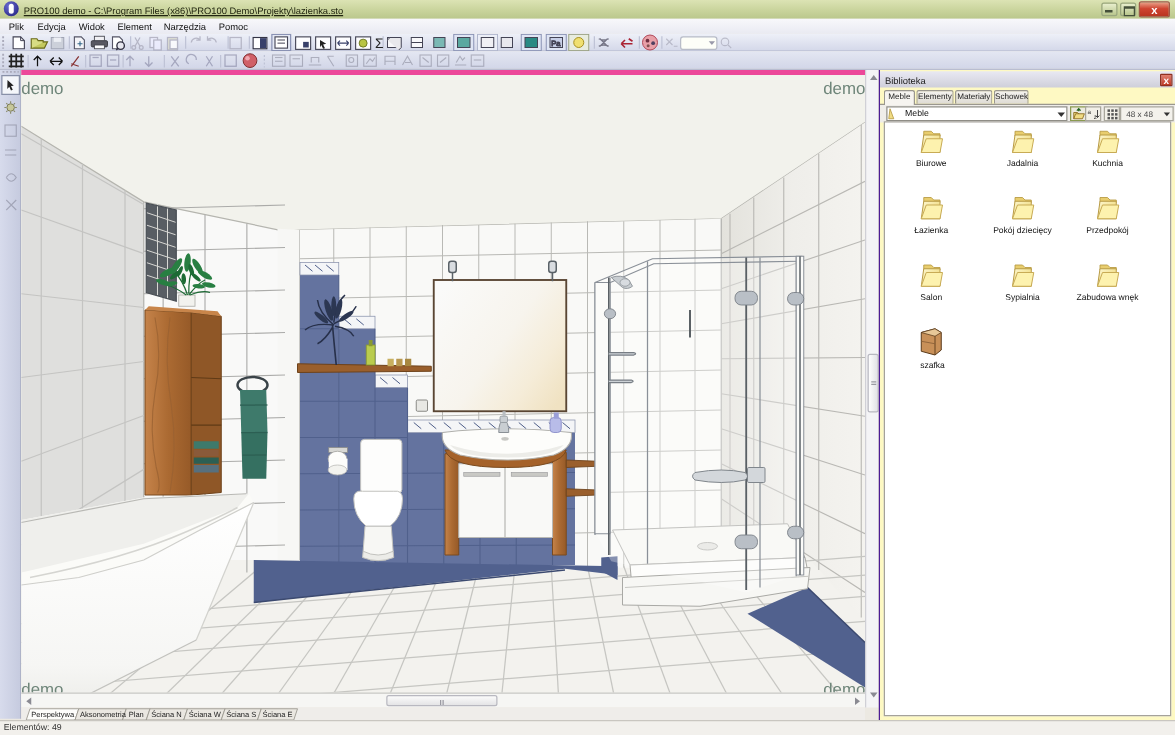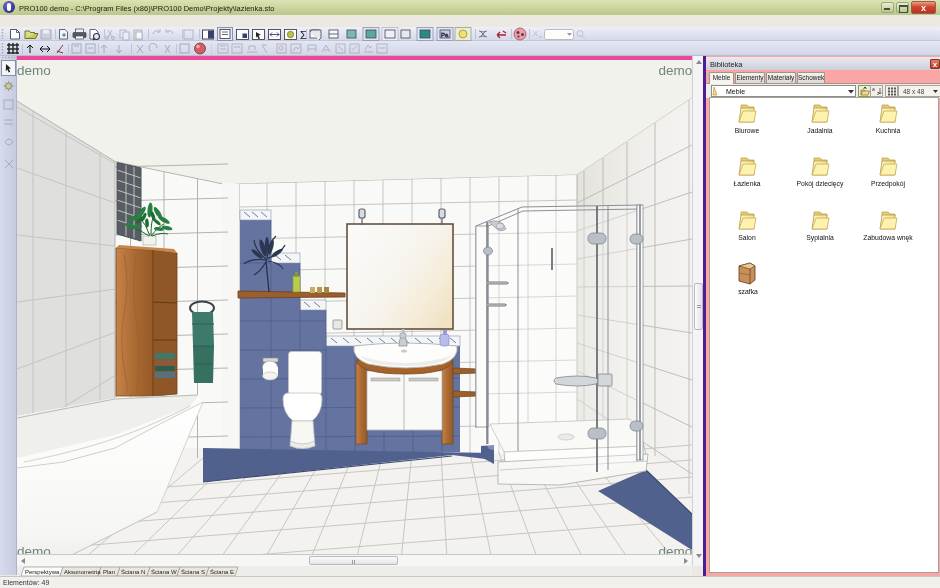--- a/index.html
+++ b/index.html
@@ -1,21 +1,21 @@
 <!DOCTYPE html>
 <html><head>
 <meta charset="utf-8">
 <style>
 * { margin:0; padding:0; box-sizing:border-box; }
 html,body { width:940px; height:588px; overflow:hidden; font-family:"Liberation Sans", sans-serif; }
 #win { position:relative; width:940px; height:588px; background:#ece9e2; }
 
 #titlebar { position:absolute; left:0; top:0; width:940px; height:15px;
   background:linear-gradient(#dce3b4,#c9d49c 55%,#bac78c); font-size:7.5px; color:#21250f; }
-#titlebar .txt { position:absolute; left:19px; top:4px; letter-spacing:0px; }
+#titlebar .txt { position:absolute; left:19px; top:4px; letter-spacing:0px;text-decoration:underline; }
 #appicon { position:absolute; left:3px; top:1px; width:12px; height:12px; border-radius:50%;
   background:radial-gradient(circle at 35% 30%, #6a6ad0, #1c1c7a); }
 #appicon:after{content:"";position:absolute;left:4px;top:2px;width:4px;height:8px;background:#fff;border-radius:2px;}
 .wbtn { position:absolute; top:2px; height:11px; width:13px; border:1px solid #9aa77f; border-radius:2px;
   background:linear-gradient(#e8eecd,#b9c78e); }
 #btnmin { left:881px; } #btnmax { left:896px; }
 #btnmin:after{content:"";position:absolute;left:2px;bottom:2px;width:6px;height:2px;background:#45503a;}
 #btnmax:after{content:"";position:absolute;left:2px;top:2px;width:7px;height:5px;border:1px solid #45503a;border-top-width:2px;}
 #btnclose { position:absolute; left:911px; top:1px; width:25px; height:13px; border:1px solid #9f5a4a; border-radius:2px;
   background:linear-gradient(#e8a088,#cf4430 45%,#b93420); color:#fff; font-size:9px; text-align:center; line-height:12px; font-weight:bold;}
@@ -34,40 +34,48 @@
 #vthumb { position:absolute; left:1px; top:227px; width:9px; height:47px; background:linear-gradient(90deg,#fdfdfd,#e2e2e6); border:1px solid #b8b8c0; border-radius:2px;}
 
 #hscroll { position:absolute; left:17px; top:554px; width:675px; height:12px; background:#f6f6f4; border-top:1px solid #c8c8c4;}
 #hthumb { position:absolute; left:292px; top:1px; width:89px; height:9px; background:linear-gradient(#fbfbfb,#e4e4e6); border:1px solid #b8b8c0; border-radius:2px;}
 
 #vtabs { position:absolute; left:17px; top:566px; width:675px; height:10px; background:#efedea; font-size:6.5px; color:#222; }
 
 #statusbar { position:absolute; left:0; top:576px; width:940px; height:12px; background:#f2f0ec; border-top:1px solid #c9c6c0; font-size:7px; color:#333; }
 #statusbar span { position:absolute; left:3px; top:2px; }
 
-#panel { position:absolute; left:703px; top:56px; width:237px; height:520px; background:#fca5a5; border-left:3px solid #4c1d95; }
+#panel { position:absolute; left:703px; top:56px; width:237px; height:520px; background:#fef9c3; border-left:1px solid #4c1d95; }
 #ptitle { position:absolute; left:0px; top:1px; width:237px; height:13px; background:linear-gradient(#e9e9f2,#cfcfda); font-size:7.5px; color:#222; }
 #ptitle span{ position:absolute; left:4px; top:3px;}
 #pclose { position:absolute; left:224px; top:2px; width:10px; height:10px; background:linear-gradient(#e08070,#c03a28); border:1px solid #8f3020; border-radius:1px; color:#fff; font-size:8px; line-height:9px; text-align:center; font-weight:bold;}
 .ptab { position:absolute; top:16px; height:11px; background:linear-gradient(#f4f2ee,#dEDbd4); border:1px solid #9a978f; border-bottom:none; border-radius:2px 2px 0 0; font-size:6.5px; color:#222; text-align:center; line-height:10px; }
 #ptab1 { left:3px; width:25px; background:#f6f4f0; height:12px; z-index:2;}
 #ptabline { position:absolute; left:0; top:27px; width:237px; height:1px; background:#9a978f; }
 #pbar { position:absolute; left:0; top:28px; width:237px; height:14px; background:#efede9; }
 #pcombo { position:absolute; left:5px; top:1px; width:145px; height:12px; background:#fff; border:1px solid #8f8d86; font-size:7px; color:#111; }
 #pcontent { position:absolute; left:3px; top:41px; width:230px; height:476px; background:#fff; border:1px solid #a5a29b; overflow:hidden; }
 </style>
 </head>
 <body>
 <div id="win">
   <div id="titlebar">
     <div id="appicon"></div>
     <span class="txt">PRO100 demo - C:\Program Files (x86)\PRO100 Demo\Projekty\lazienka.sto</span>
     <div class="wbtn" id="btnmin"></div>
     <div class="wbtn" id="btnmax"></div>
     <div id="btnclose">x</div>
+  </div>
+  <div id="menubar">
+    <span style="left:7px">Plik</span>
+      <span style="left:30px">Edycja</span>
+      <span style="left:63px">Widok</span>
+    <span style="left:94px">Element</span>
+      <span style="left:131px">Narzędzia</span>
+      <span style="left:175px">Pomoc</span>
   </div>
   <div id="tb1">
   <svg width="940" height="14" viewBox="0 0 940 14">
     <line x1="2.5" y1="2" x2="2.5" y2="12" stroke="#aab" stroke-width="1.5" stroke-dasharray="1.5,1.5"></line>
     <g stroke="#bfc3d6" stroke-width="1">
       <line x1="55.5" y1="2" x2="55.5" y2="12"></line>
           <line x1="104.5" y1="2" x2="104.5" y2="12"></line>
       <line x1="148.5" y1="2" x2="148.5" y2="12"></line>
           <line x1="182.5" y1="2" x2="182.5" y2="12"></line>
       <line x1="199.5" y1="2" x2="199.5" y2="12"></line>

